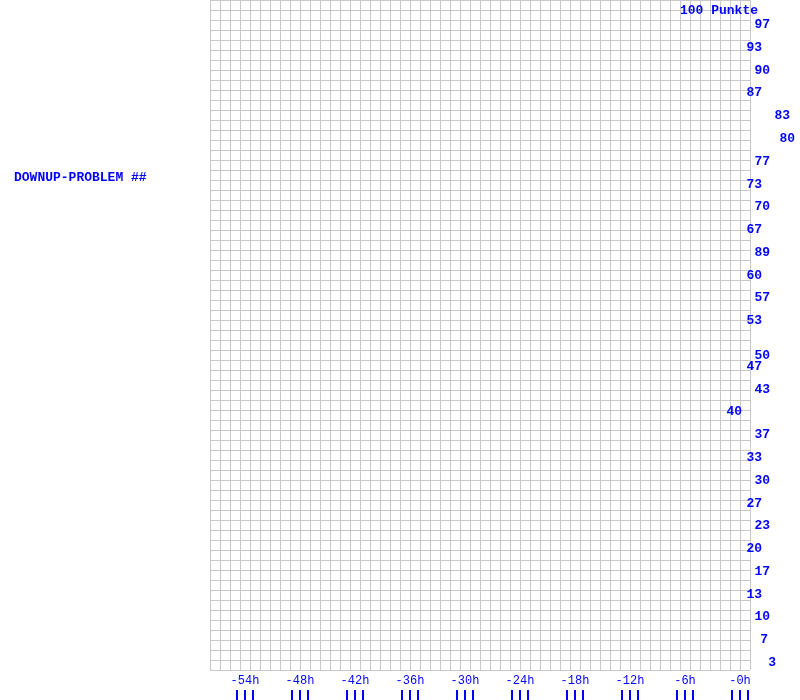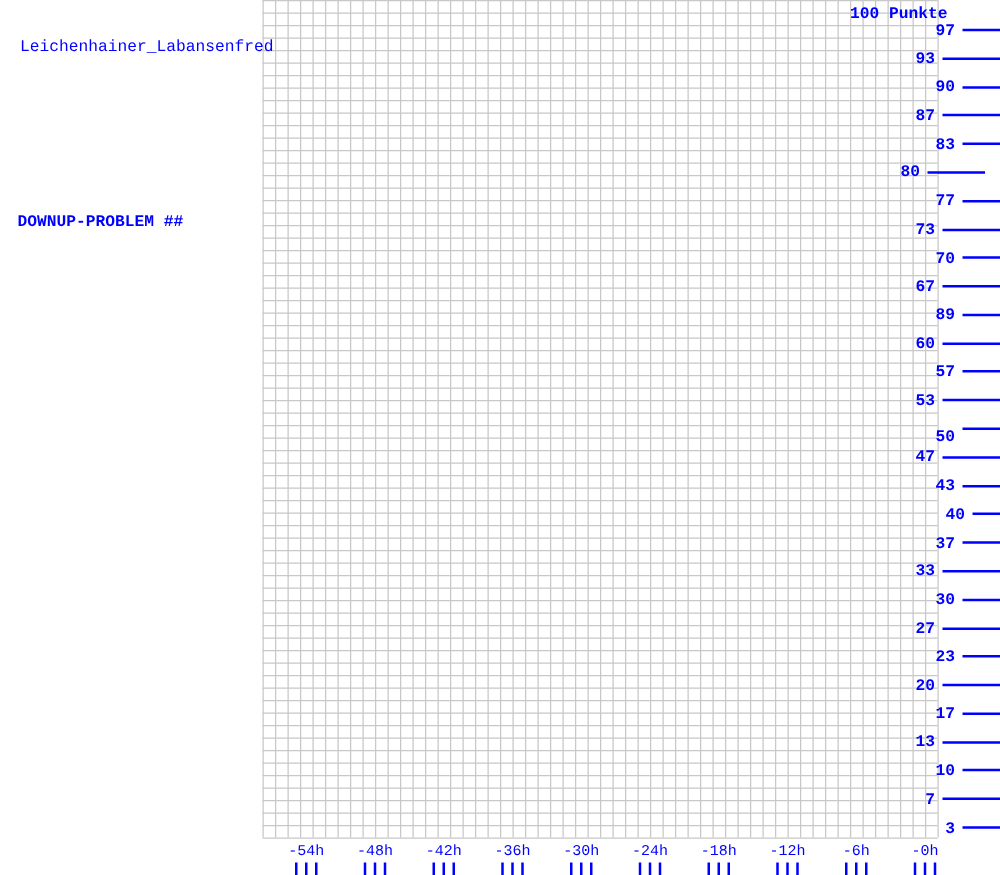--- a/index.html
+++ b/index.html
@@ -65,20 +65,21 @@
     font-size: 13px;
     font-weight: bold;
     white-space: nowrap;
   }
 
   .ytick {
     position: absolute;
     height: 14px;
     display: flex;
     align-items: center;
+    flex-direction: column;
   }
   .ytick .num {
     color: #0000ff;
     font-size: 13px;
     font-weight: bold;
     text-align: right;
     display: inline-block;
   }
   .ytick .bar {
     display: inline-block;
@@ -235,21 +236,20 @@
       <div class="gh" style="top: 600px;"></div>
       <div class="gh" style="top: 610px;"></div>
       <div class="gh" style="top: 620px;"></div>
       <div class="gh" style="top: 630px;"></div>
       <div class="gh" style="top: 640px;"></div>
       <div class="gh" style="top: 650px;"></div>
       <div class="gh" style="top: 660px;"></div>
       <div class="gh" style="top: 670px;"></div>
     </div>
 
-  <div class="username">Leichenhainer_Labansenfred</div>
   <div class="problem">DOWNUP-PROBLEM ##</div>
 
   <div class="toplabel" id="toplabel" style="left: 680px;">
     
     <span class="txt">100 Punkte</span>
   </div>
 
   <div id="yticks">
       <div class="ytick" style="top: 17px; left: 740px;">
         <span class="num" style="width: 24px;">97</span>
@@ -260,25 +260,25 @@
         <span class="bar" style="width: 46px; margin-left: 6px;"></span>
       </div>
       <div class="ytick" style="top: 62.5714px; left: 740px;">
         <span class="num" style="width: 24px;">90</span>
         <span class="bar" style="width: 30px; margin-left: 6px;"></span>
       </div>
       <div class="ytick" style="top: 85.3571px; left: 724px;">
         <span class="num" style="width: 24px;">87</span>
         <span class="bar" style="width: 46px; margin-left: 6px;"></span>
       </div>
-      <div class="ytick" style="top: 108.143px; left: 740px;">
+      <div class="ytick" style="top: 108.143px; left: 740px; padding-left: 20px;">
         <span class="num" style="width: 24px;">83</span>
         <span class="bar" style="width: 30px; margin-left: 6px;"></span>
       </div>
-      <div class="ytick" style="top: 130.929px; left: 712px;">
+      <div class="ytick" style="top: 130.929px; left: 743px; align-items: flex-end;">
         <span class="num" style="width: 24px;">80</span>
         <span class="bar" style="width: 46px; margin-left: 6px;"></span>
       </div>
       <div class="ytick" style="top: 153.714px; left: 740px;">
         <span class="num" style="width: 24px;">77</span>
         <span class="bar" style="width: 30px; margin-left: 6px;"></span>
       </div>
       <div class="ytick" style="top: 176.5px; left: 724px;">
         <span class="num" style="width: 24px;">73</span>
         <span class="bar" style="width: 46px; margin-left: 6px;"></span>
@@ -312,21 +312,21 @@
         <span class="bar" style="width: 30px; margin-left: 6px;"></span>
       </div>
       <div class="ytick" style="top: 358.786px; left: 724px;">
         <span class="num" style="width: 24px;">47</span>
         <span class="bar" style="width: 46px; margin-left: 6px;"></span>
       </div>
       <div class="ytick" style="top: 381.571px; left: 740px;">
         <span class="num" style="width: 24px;">43</span>
         <span class="bar" style="width: 30px; margin-left: 6px;"></span>
       </div>
-      <div class="ytick" style="top: 404.357px; left: 748px; justify-content: space-between;">
+      <div class="ytick" style="top: 404.357px; left: 704px; justify-content: space-between;">
         <span class="num" style="width: 24px;">40</span>
         <span class="bar" style="width: 46px; margin-left: 6px;"></span>
       </div>
       <div class="ytick" style="top: 427.143px; left: 740px;">
         <span class="num" style="width: 24px;">37</span>
         <span class="bar" style="width: 30px; margin-left: 6px;"></span>
       </div>
       <div class="ytick" style="top: 449.929px; left: 724px;">
         <span class="num" style="width: 24px;">33</span>
         <span class="bar" style="width: 46px; margin-left: 6px;"></span>

